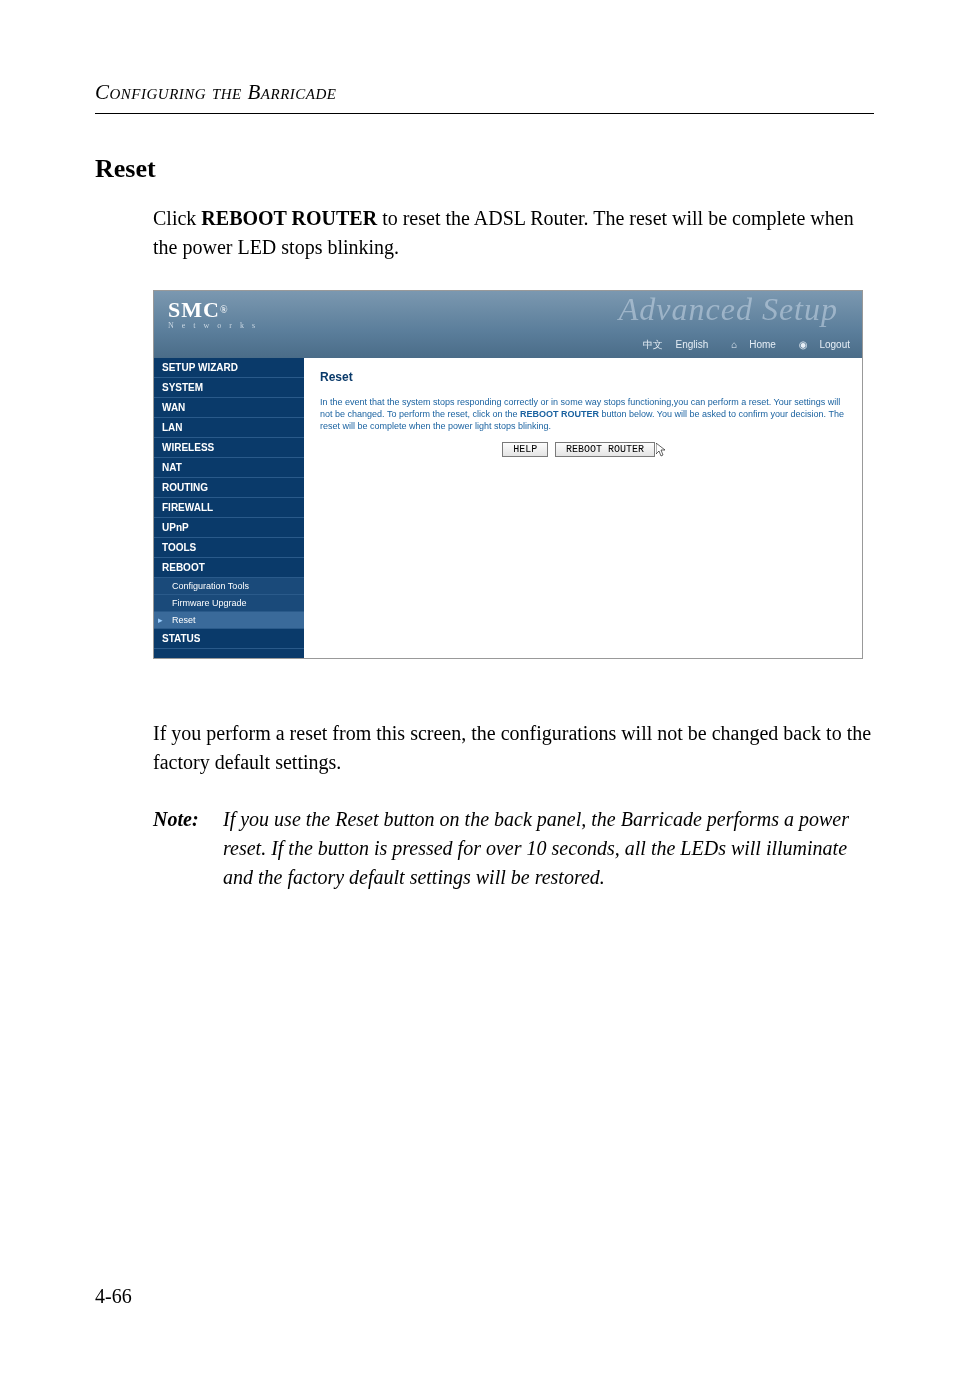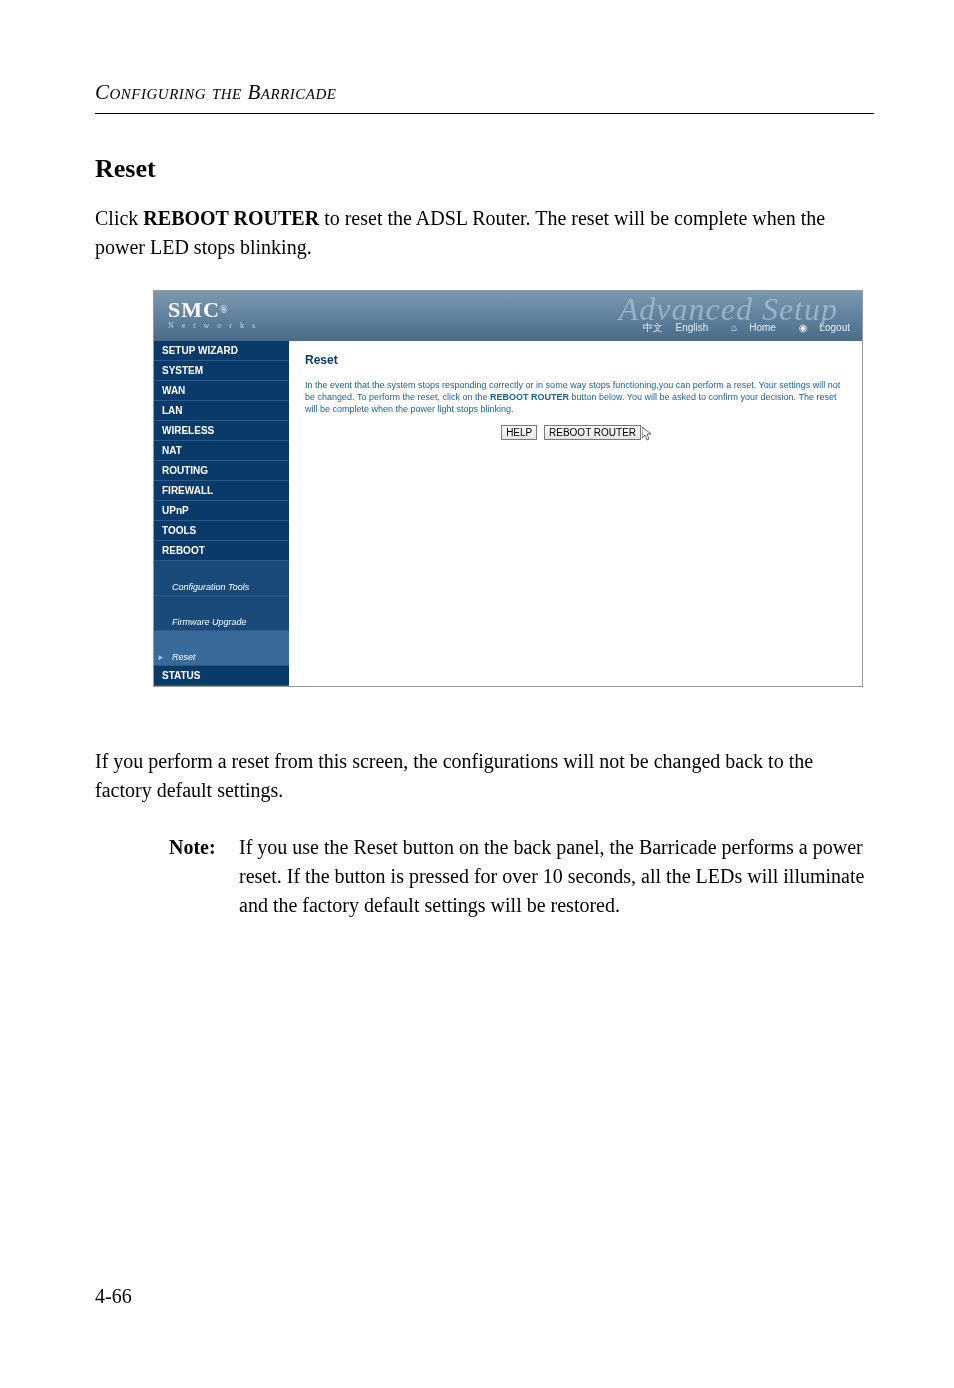--- a/index.html
+++ b/index.html
@@ -32,28 +32,30 @@
   }
   .section-title {
     font-family: Georgia, serif;
     font-weight: bold;
     font-size: 26px;
     margin: 0 0 14px 0;
   }
   .body-text {
     font-size: 20px;
     line-height: 1.45;
+    margin-left: 58px;
     margin-bottom: 28px;
   }
   .body-text b { font-weight: bold; }
   .note-row {
     display: flex;
-    margin-left: 74px;
+    margin-left: 58px;
     font-size: 20px;
     line-height: 1.45;
+    font-style: italic;
   }
   .note-label {
     font-weight: bold;
     flex: 0 0 70px;
   }
   .note-body { flex: 1; }
   .page-number {
     position: absolute;
     bottom: 80px;
     left: 95px;
@@ -63,21 +65,21 @@
   
   .shot {
     width: 708px;
     margin: 0 0 60px 58px;
     border: 1px solid #999;
     background: #fff;
     font-family: Verdana, Arial, sans-serif;
     font-size: 10px;
   }
   .shot-header {
-    height: 50px;
+    height: 67px;
     background: linear-gradient(to bottom, #7b98b0 0%, #5b7e9b 60%, #4a6c88 100%);
     position: relative;
     display: flex;
     align-items: flex-end;
     justify-content: flex-end;
     padding: 0 12px 6px 0;
     box-sizing: border-box;
     color: #fff;
   }
   .shot-logo {
@@ -115,39 +117,38 @@
     color: #e6eef6;
   }
   .shot-toplinks span { margin-left: 10px; }
   .shot-toplinks .icon { margin-right: 2px; }
 
   .shot-body {
     display: flex;
     min-height: 300px;
   }
   .sidebar {
-    width: 135px;
+    width: 150px;
     background: #0a3a6a;
     color: #fff;
     font-size: 10px;
     font-weight: bold;
   }
   .sidebar-item {
     padding: 4px 8px;
     border-bottom: 1px solid #2a5a8a;
     cursor: pointer;
   }
   .sidebar-sub {
-    padding: 21px 8px 3px 18px;
+    padding: 3px 8px 3px 18px;
     border-bottom: 1px solid #2a5a8a;
     font-weight: normal;
     font-size: 9px;
     background: #1a4a7a;
     cursor: pointer;
-    font-style: italic;
   }
   .sidebar-sub.active {
     background: #3a6a9a;
     position: relative;
   }
   .sidebar-sub.active::before {
     content: "▸";
     position: absolute;
     left: 4px;
     color: #9fd0ff;
@@ -173,23 +174,23 @@
   .content-desc b { font-weight: bold; }
   .btnrow {
     margin-top: 10px;
     text-align: center;
   }
   .winbtn {
     display: inline-block;
     border: 1px solid #7a7a7a;
     background: linear-gradient(#fdfdfd,#e4e4e4);
     font-size: 10px;
-    padding: 1px 4px;
+    padding: 1px 10px;
     margin: 0 2px;
-    font-family: Liberation Sans, sans-serif;
+    font-family: Liberation Mono, monospace;
     color: #000;
     cursor: pointer;
   }
   .cursor {
     display: inline-block;
     width: 10px;
     height: 14px;
     position: relative;
     margin-left: -4px;
     vertical-align: middle;

